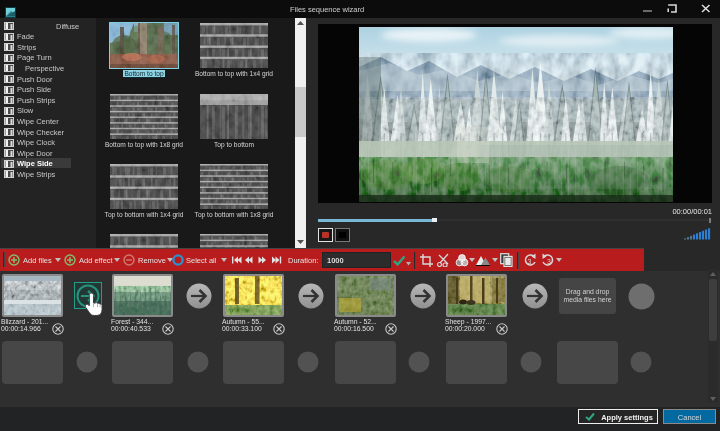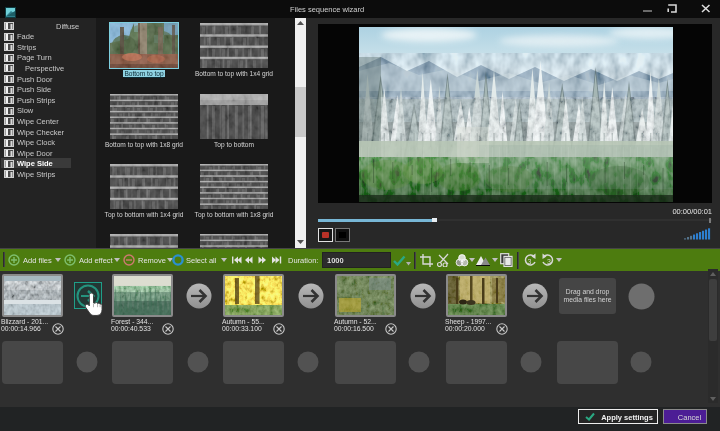--- a/index.html
+++ b/index.html
@@ -1083,21 +1083,21 @@
       <rect x="6" y="9.8" width="2.1" height="3.7" fill="#55758e"></rect>
       <rect x="9" y="8.55" width="2.1" height="4.95" fill="#2d7fd0"></rect>
       <rect x="12" y="7.3" width="2.1" height="6.2" fill="#2d7fd0"></rect>
       <rect x="15" y="6.05" width="2.1" height="7.45" fill="#2d7fd0"></rect>
       <rect x="18" y="4.800000000000001" width="2.1" height="8.7" fill="#2d7fd0"></rect>
       <rect x="21" y="3.5500000000000007" width="2.1" height="9.95" fill="#2d7fd0"></rect>
       <rect x="24" y="2.3000000000000007" width="2.1" height="11.2" fill="#2d7fd0"></rect>
     </svg>
   </div>
 
-<div class="abs" style="left:0;top:248px;width:720px;height:23px;background:#4d7c0f;border-top:1px solid #454545;" id="toolbar">
+<div class="abs" style="left:0;top:248px;width:644px;height:23px;background:#b91c1c;border-top:1px solid #454545;" id="toolbar">
     <svg class="abs" style="left:8px;top:5px;" width="12" height="12">
       <circle cx="6" cy="6" r="5" fill="none" stroke="#7fbf6f" stroke-width="1.4"></circle>
       <path d="M6,3 L6,9 M3,6 L9,6" stroke="#7fbf6f" stroke-width="1.4"></path>
     </svg>
     <div class="abs txt" style="left:23px;top:7px;color:#e2e2e2;">Add files</div>
     <svg class="abs" style="left:55px;top:9px;" width="6" height="5">
       <polygon points="0,0 6,0 3,4" fill="#c0c0c0"></polygon>
     </svg>
     <svg class="abs" style="left:64px;top:5px;" width="12" height="12">
       <circle cx="6" cy="6" r="5" fill="none" stroke="#7fbf6f" stroke-width="1.4"></circle>
@@ -1364,21 +1364,21 @@
     </svg>
   </div>
 
 <div class="abs" style="left:0;top:407px;width:720px;height:24px;background:#212324;"></div>
 <div class="abs" style="left:578px;top:409px;width:80px;height:15px;border:1px solid #ededed;background:#252525;">
   <svg class="abs" style="left:6px;top:2px;" width="10" height="9">
       <path d="M1,5 L4,7.5 L9,1.5" stroke="#2aa882" stroke-width="2" fill="none"></path>
     </svg>
   <div style="position:absolute;left:18px;top:3px;width:60px;text-align:center;color:#f0f0f0;font-size:7.5px;font-weight:bold;">Apply settings</div>
 </div>
-<div class="abs" style="left:663px;top:409px;width:44px;height:15px;border:1px solid #8a8a8a;background:#4c1d95;">
+<div class="abs" style="left:663px;top:409px;width:53px;height:15px;border:1px solid #8a8a8a;background:#0369a1;">
   <div style="position:absolute;left:0;top:3px;width:51px;text-align:center;color:#d8d8d8;font-size:7.5px;">Cancel</div>
 </div>
 
 <svg width="0" height="0" style="position:absolute">
 <defs>
 <filter id="noiseg" x="0" y="0" width="100%" height="100%">
   <feTurbulence type="fractalNoise" baseFrequency="0.12 0.09" numOctaves="3" seed="7"></feTurbulence>
   <feColorMatrix type="matrix" values="1.8 0 0 0 -0.35  1.8 0 0 0 -0.35  1.8 0 0 0 -0.35  0 0 0 0 0.55"></feColorMatrix>
 </filter>
 <filter id="noisefine" x="0" y="0" width="100%" height="100%">

